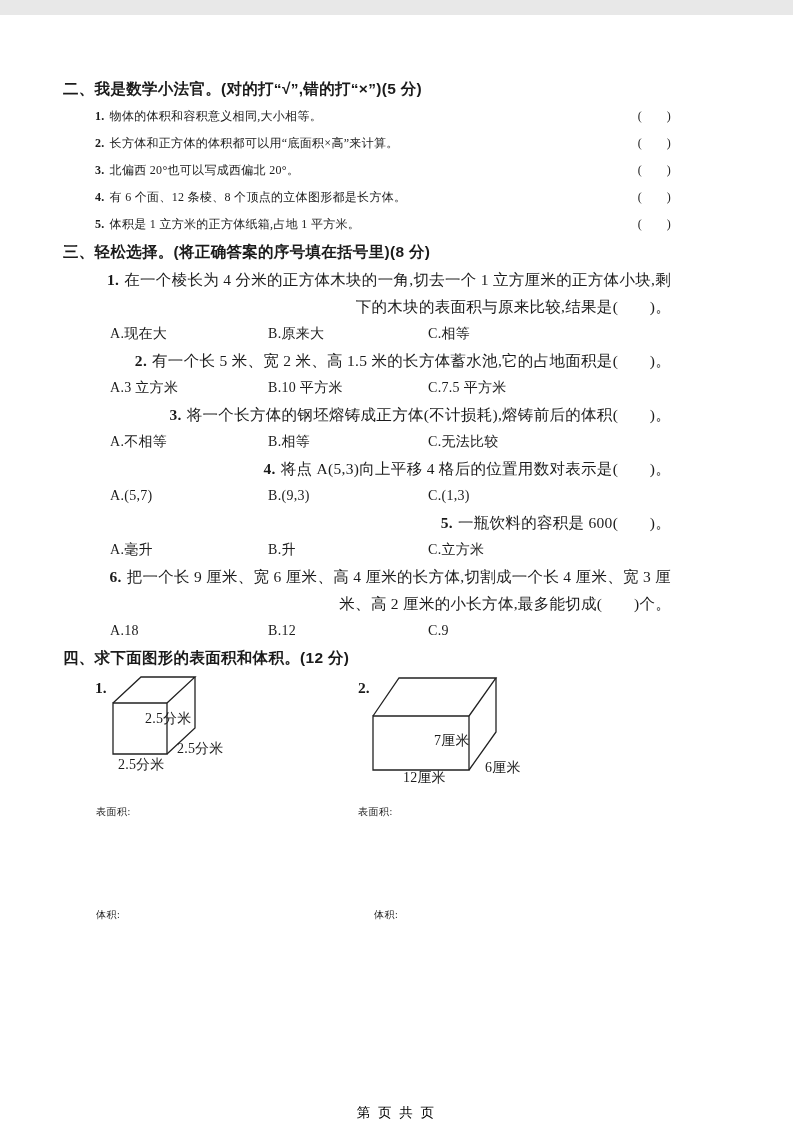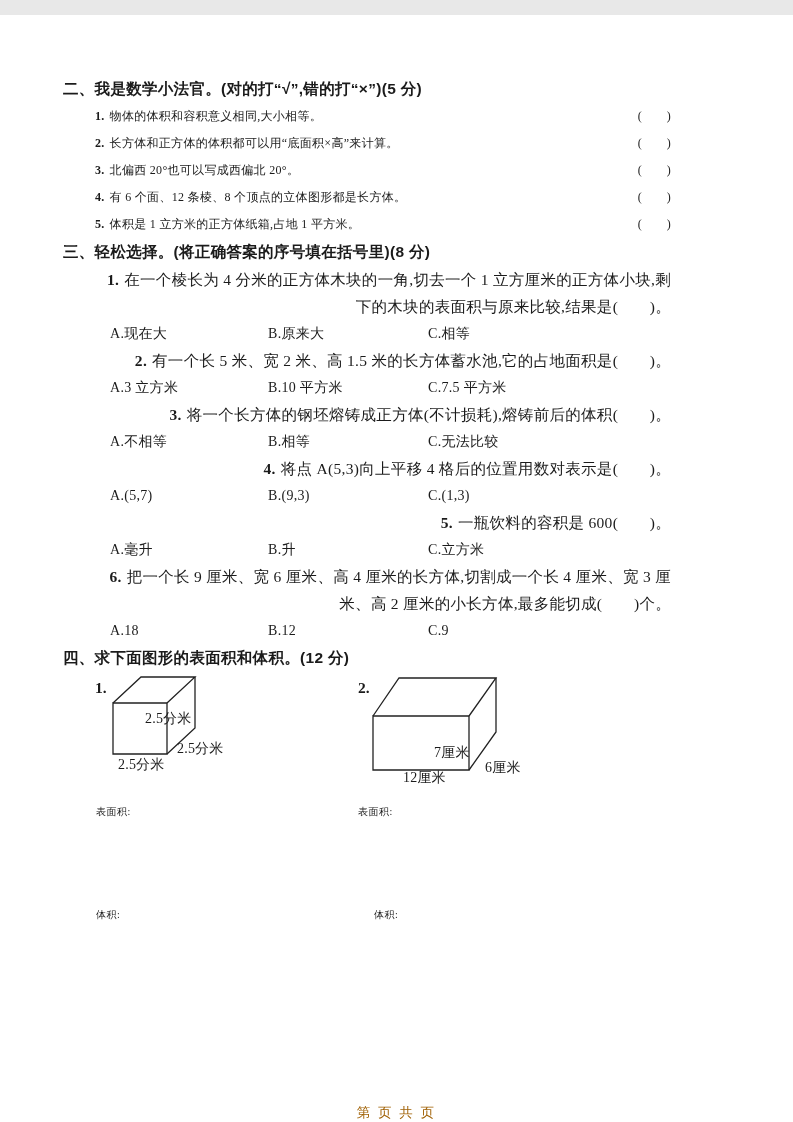--- a/index.html
+++ b/index.html
@@ -40,21 +40,21 @@
   .dim{
     position:absolute;font-size:14px;white-space:nowrap;letter-spacing:0.2px;
   }
   .blank-row{display:flex;font-size:10px;line-height:20px;letter-spacing:0.5px;}
   .blank-row .cell-left{margin-left:33px;width:262px;}
   .surface-row{margin-top:14px;}
   .volume-row{margin-top:83px;gap:16px;}
   .footer{
     position:absolute;left:0;bottom:15px;width:100%;text-align:center;
     font-family:"Liberation Sans","DejaVu Sans",sans-serif;
-    font-size:13.5px;color:#a16207;letter-spacing:2px;
+    font-size:13.5px;color:#000000;letter-spacing:2px;
   }
 </style>
 </head>
 <body>
 
 <div class="page">
   <div class="content">
 
     <div>
       <h2 class="sec-title">二、我是数学小法官。(对的打“√”,错的打“×”)(5 分)</h2>
@@ -144,21 +144,21 @@
           <span class="dim" style="left:23px;top:80px;">2.5分米</span>
         </div>
 
         <div class="fig fig-2">
           <span class="fignum">2.</span>
           <svg width="190" height="112" viewBox="0 0 190 112">
             <path d="M15,40 H111 V94 H15 Z" fill="none" stroke="#222" stroke-width="1.3"></path>
             <path d="M15,40 L41,2 H138 L111,40" fill="none" stroke="#222" stroke-width="1.3"></path>
             <path d="M138,2 V56 L111,94" fill="none" stroke="#222" stroke-width="1.3"></path>
           </svg>
-          <span class="dim" style="left:76px;top:68px;">7厘米</span>
+          <span class="dim" style="left:76px;top:56px;">7厘米</span>
           <span class="dim" style="left:127px;top:83px;">6厘米</span>
           <span class="dim" style="left:45px;top:93px;">12厘米</span>
         </div>
 
       </div>
 
       <div class="blank-row surface-row">
         <span class="cell-left">表面积:</span>
         <span>表面积:</span>
       </div>

